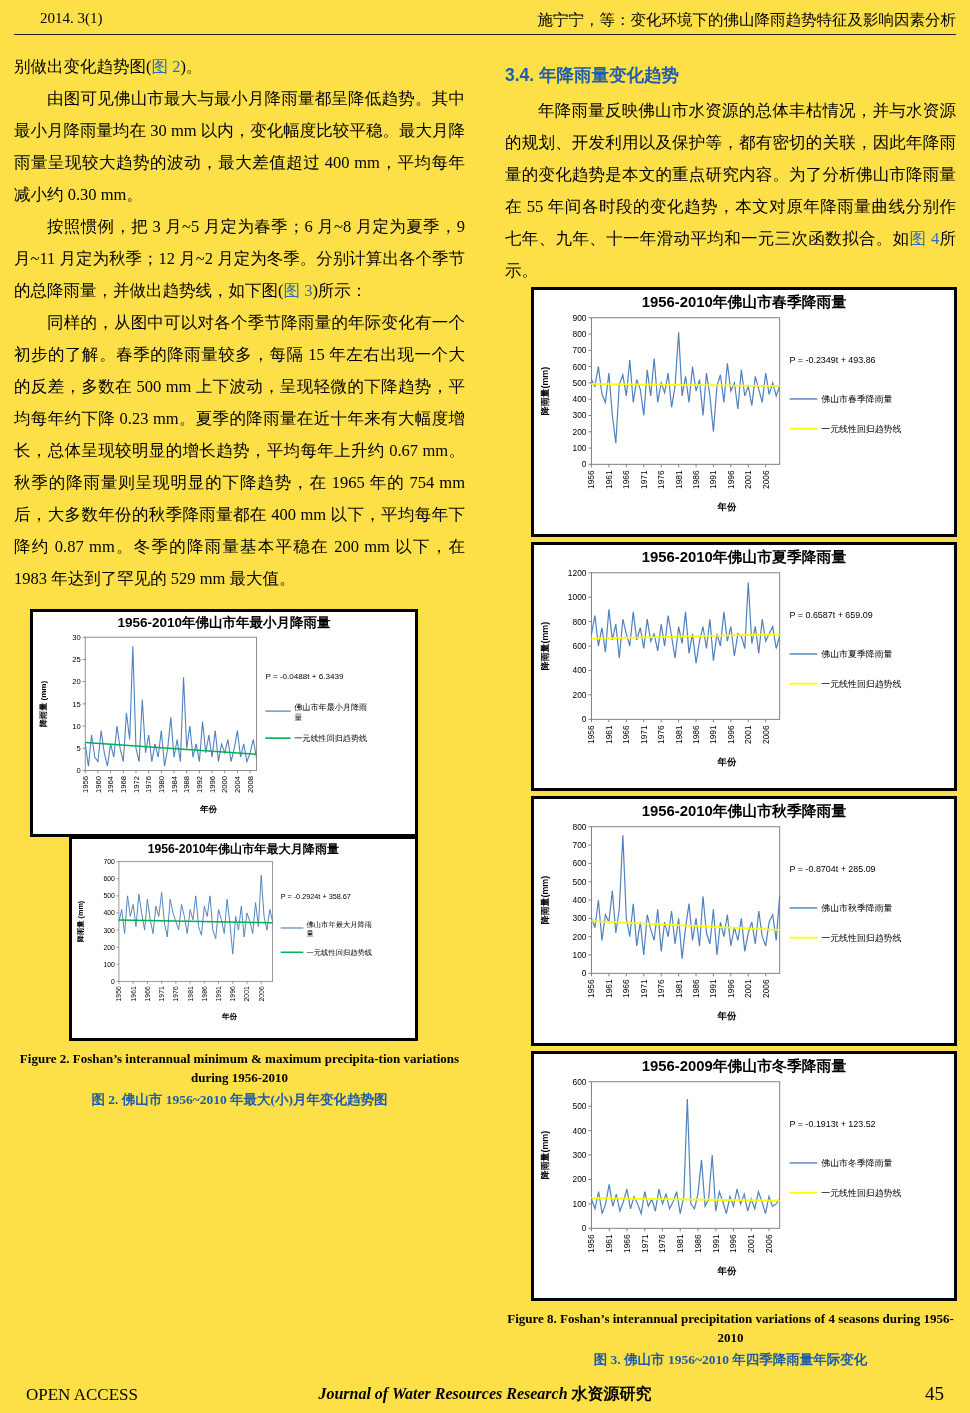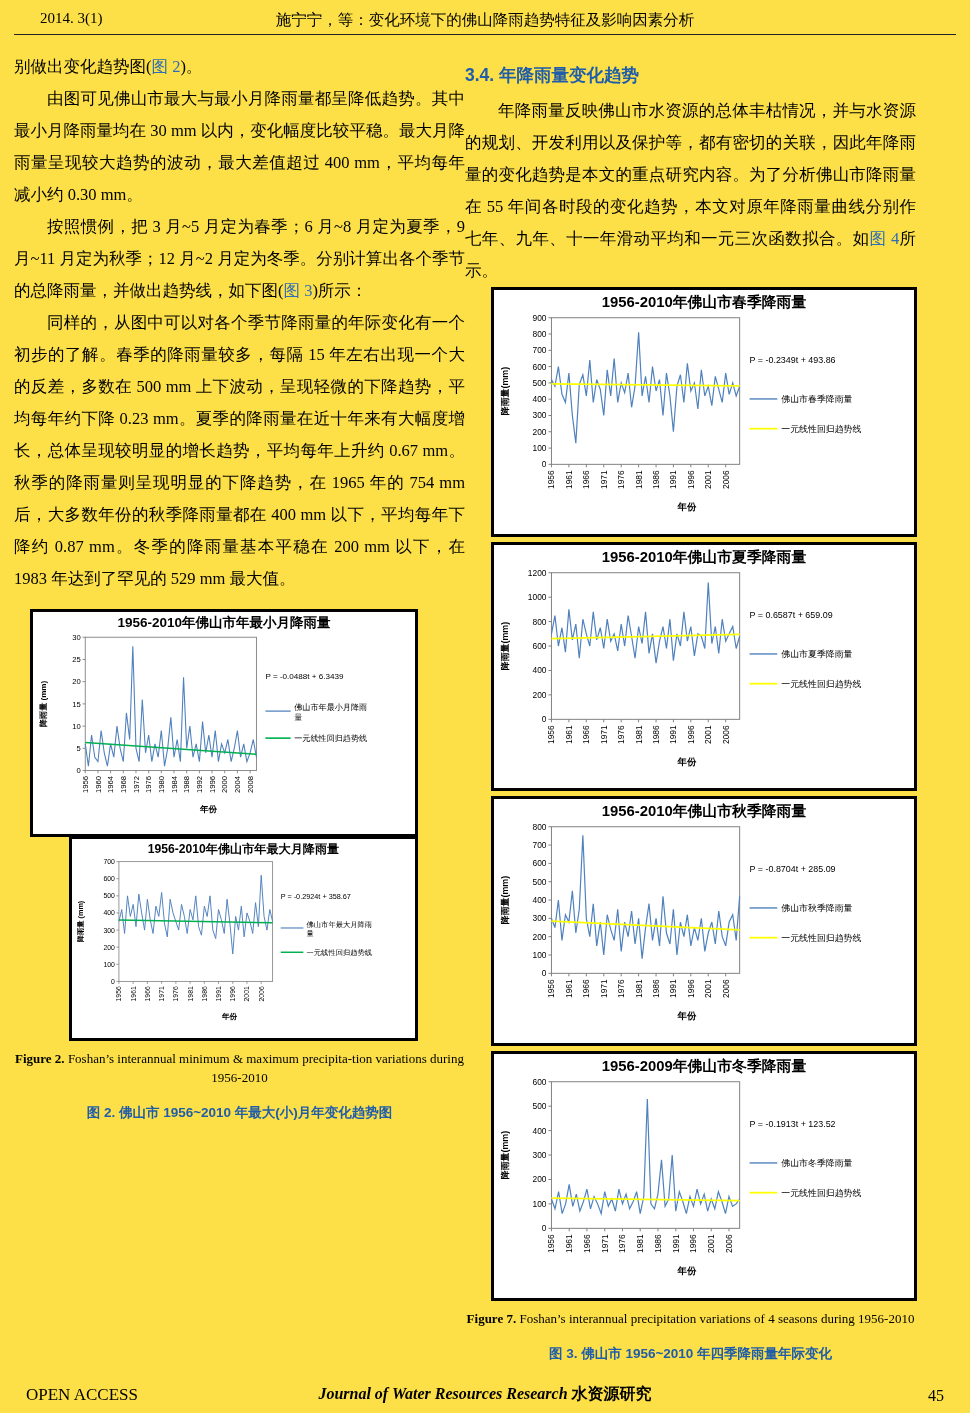--- a/index.html
+++ b/index.html
@@ -1,42 +1,42 @@
 <!DOCTYPE html>
 <html><head>
 <meta charset="utf-8">
 <style>
   html,body{margin:0;padding:0;background:#ffffff;}
   .page{position:relative;width:970px;height:1413px;box-sizing:border-box;
         background:#fde047;font-family:"Liberation Serif",serif;color:#000;
         padding:8px 14px 0 14px;overflow:hidden;}
   .header{position:relative;height:26px;border-bottom:1.6px solid #222;}
   .issue{position:absolute;left:26px;top:2px;font-size:15px;}
-  .running-title{position:absolute;left:0;right:0;top:2px;text-align:center;font-size:15.5px;}
-  .columns{display:flex;margin-top:16px;}
+  .running-title{position:absolute;left:0;right:0;top:2px;text-align:right;font-size:15.5px;}
+  .columns{display:flex;gap:40px;margin-top:16px;}
   .col{width:451px;}
   .para{font-size:16.5px;line-height:32px;text-align:justify;margin:0;text-indent:2em;}
   .noindent{text-indent:0;}
   .sec{color:#1f5ca9;font-size:17.5px;font-weight:bold;margin:12px 0 8px 0;
        font-family:"Liberation Sans",sans-serif;}
   .ref-link{color:#2f6db5;}
   .figure{width:388px;margin:14px 0 0 16px;}
   .chartbox{border:3px solid #000000;background:#fff;}
   .figure .chartbox + .chartbox{margin-top:-1px;margin-left:39px;}
   .col-right .chartbox{width:420px;margin-left:26px;margin-bottom:5px;}
   .chartbox svg{display:block;}
   .caption{text-align:center;margin-top:8px;}
-  .cap-en{font-size:13px;font-weight:normal;line-height:19px;}
-  .cap-cn{font-size:13.5px;font-weight:bold;color:#1f5ca9;line-height:21px;margin-top:15px;
-          font-family:Liberation Sans, sans-serif;}
+  .cap-en{font-size:13px;font-weight:bold;line-height:19px;}
+  .cap-cn{font-size:13.5px;font-weight:bold;color:#1f5ca9;line-height:21px;margin-top:2px;
+          font-family:Liberation Serif, serif;}
   .footer{position:absolute;left:14px;right:14px;bottom:8px;height:24px;}
   .oa{position:absolute;left:12px;bottom:0;font-weight:normal;font-size:17px;}
   .journal{position:absolute;left:0;right:0;bottom:0;text-align:center;font-size:16px;font-weight:bold;}
   .journal i{font-style:italic;}
-  .pageno{position:absolute;right:12px;bottom:0;font-size:16px;}
+  .pageno{position:absolute;right:12px;bottom:0;font-size:19px;}
 </style>
 </head>
 <body>
 
 <div class="page">
 
   <div class="header">
     <span class="issue">2014. 3(1)</span>
     <span class="running-title">施宁宁，等：变化环境下的佛山降雨趋势特征及影响因素分析</span>
   </div>
@@ -390,21 +390,21 @@
             <text x="258" y="74" font-size="9">P = -0.1913t + 123.52</text>
             <line x1="258" y1="110" x2="286" y2="110" stroke="#4f81bd" stroke-width="1.4"></line>
             <text x="290" y="113" font-size="9">佛山市冬季降雨量</text>
             <line x1="258" y1="140" x2="286" y2="140" stroke="#ffff00" stroke-width="1.8"></line>
             <text x="290" y="143" font-size="9">一元线性回归趋势线</text>
           </svg>
         </div>
 
       <div class="caption">
         <div class="cap-en">
-          <b>Figure 7.</b>
+          <b>Figure 8.</b>
           <span>Foshan’s interannual precipitation variations of 4 seasons during 1956-2010</span>
         </div>
         <div class="cap-cn">
           <b>图 3.</b>
           <span>佛山市 1956~2010 年四季降雨量年际变化</span>
         </div>
       </div>
     </div>
 
   </div>

